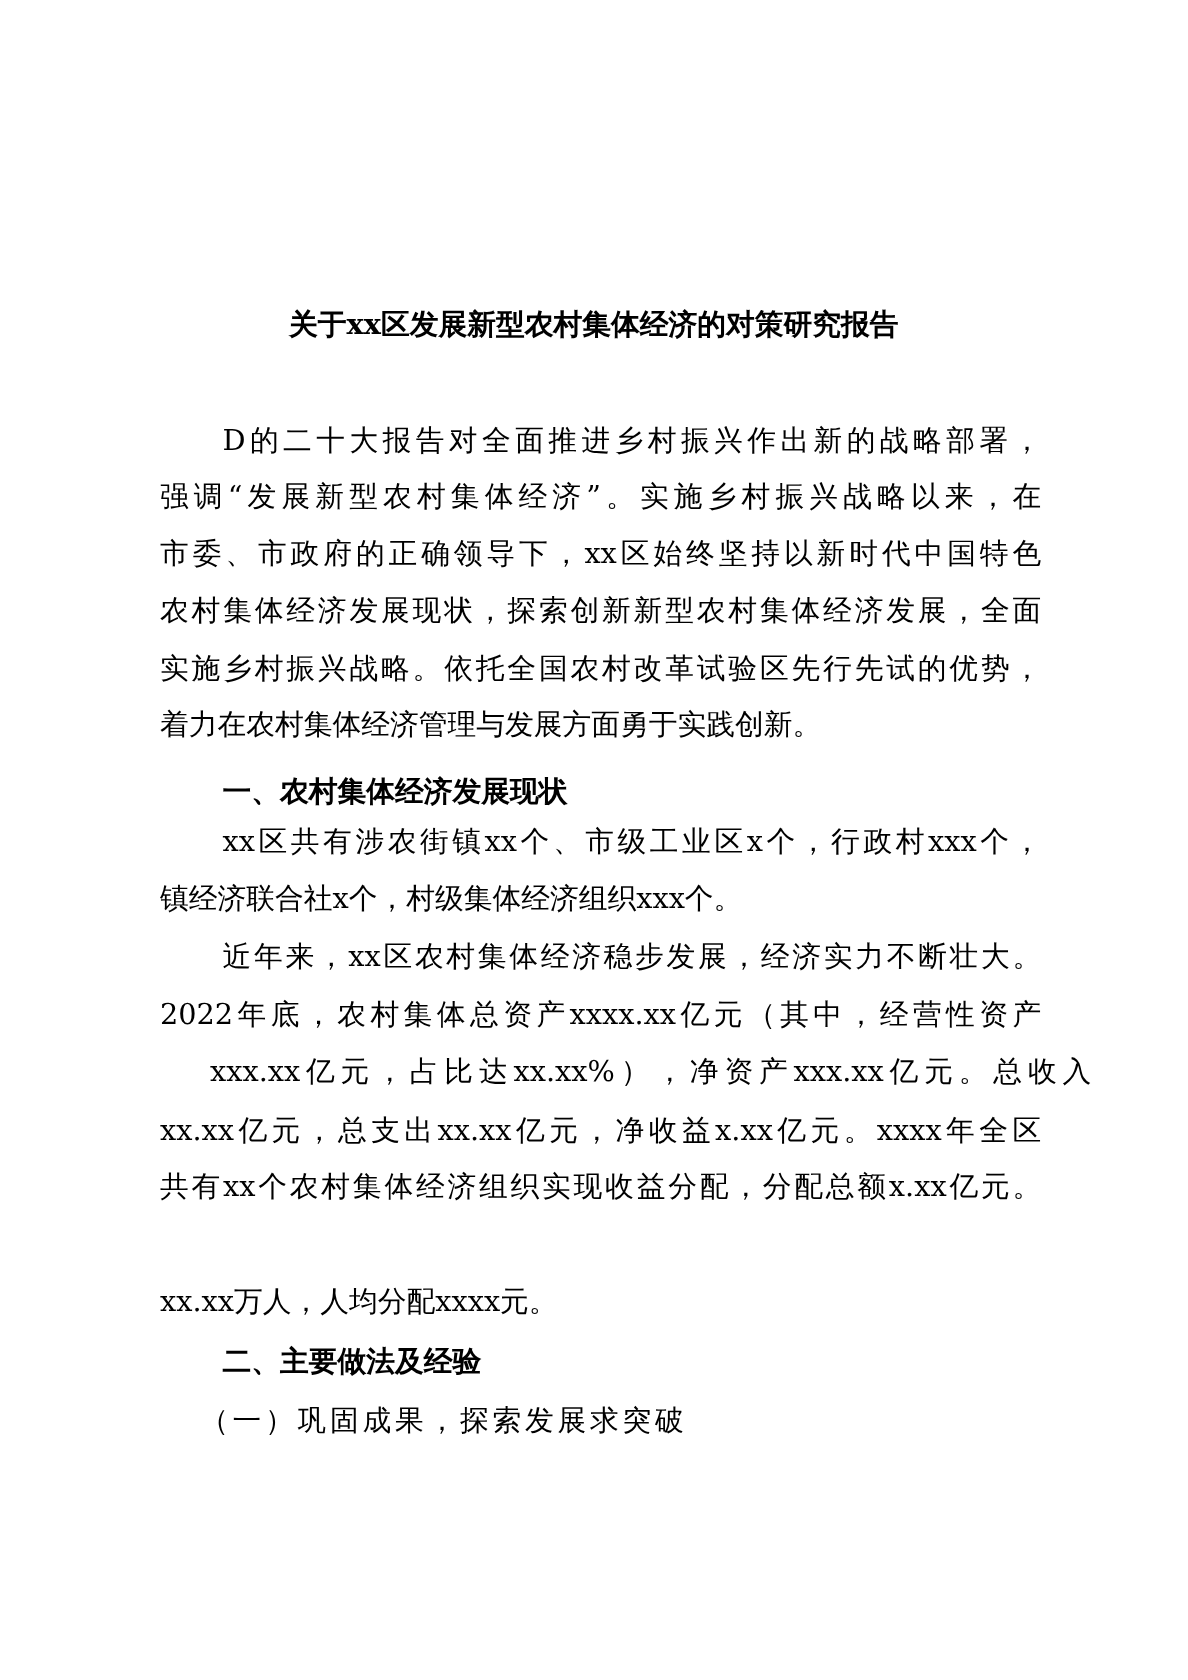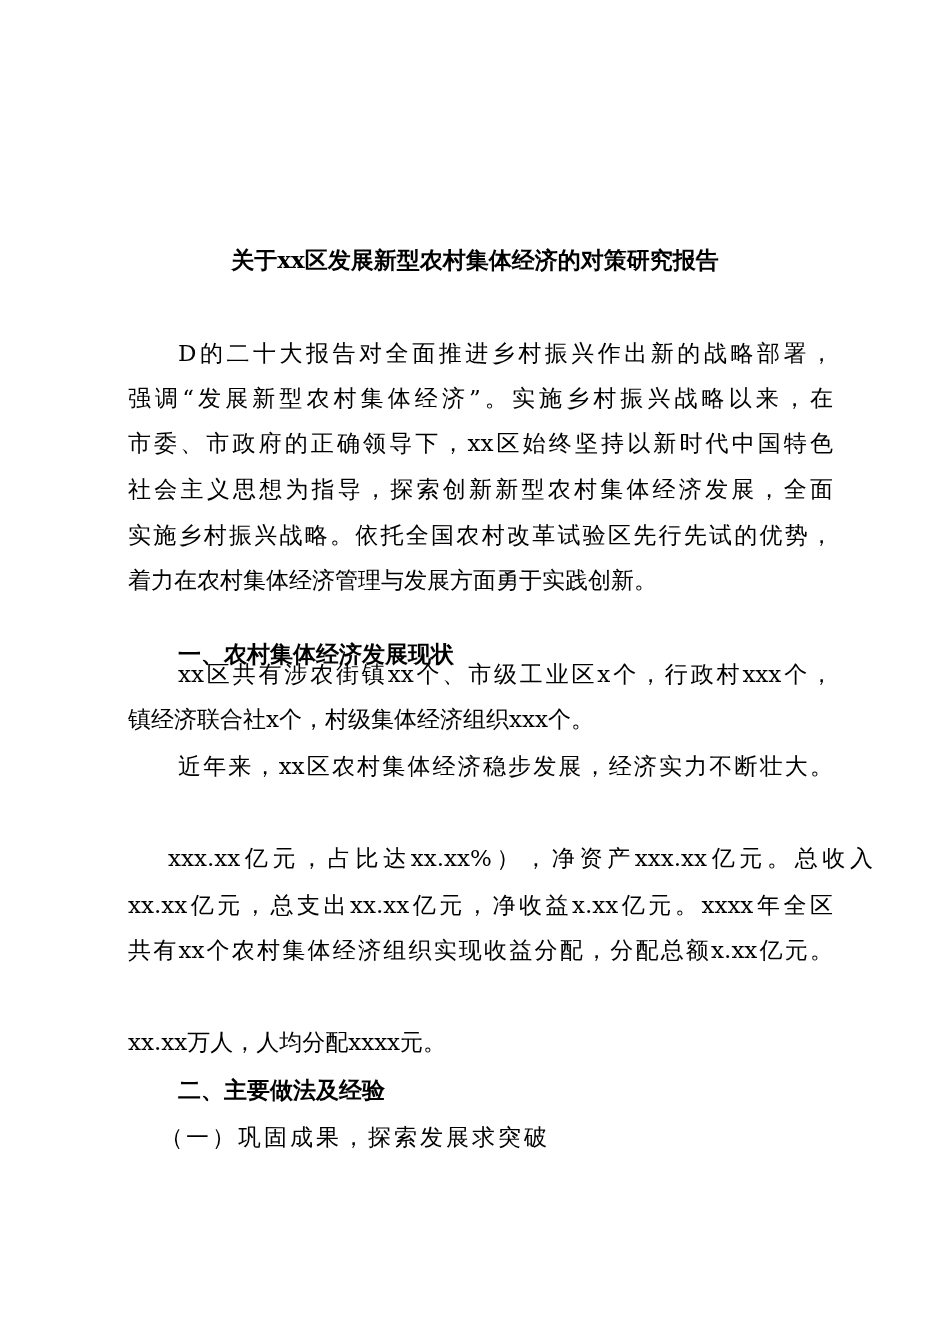--- a/index.html
+++ b/index.html
@@ -32,30 +32,31 @@
 </head>
 <body>
 
 <div class="page">
 
   <div class="title">关于xx区发展新型农村集体经济的对策研究报告</div>
 
   <div class="line indent" style="top:337px;">D的二十大报告对全面推进乡村振兴作出新的战略部署，</div>
   <div class="line" style="top:382px;">强调“发展新型农村集体经济”。实施乡村振兴战略以来，在</div>
   <div class="line" style="top:427px;">市委、市政府的正确领导下，xx区始终坚持以新时代中国特色</div>
-  <div class="line" style="top:473px;">社会主义思想为指导，探索创新新型农村集体经济发展，全面</div>
+  <div class="line" style="top:473px;">农村集体经济发展现状，探索创新新型农村集体经济发展，全面</div>
   <div class="line" style="top:519px;">实施乡村振兴战略。依托全国农村改革试验区先行先试的优势，</div>
   <div class="line last" style="top:564px;">着力在农村集体经济管理与发展方面勇于实践创新。</div>
 
-  <div class="heading" style="top:638px;text-align:right;">一、农村集体经济发展现状</div>
+  <div class="heading" style="top:618px;text-align:right;">一、农村集体经济发展现状</div>
 
   <div class="line indent" style="top:658px;">xx区共有涉农街镇xx个、市级工业区x个，行政村xxx个，</div>
   <div class="line last" style="top:703px;">镇经济联合社x个，村级集体经济组织xxx个。</div>
 
   <div class="line indent" style="top:750px;">近年来，xx区农村集体经济稳步发展，经济实力不断壮大。</div>
+  <div class="line" style="top:796px;">2022年底，农村集体总资产xxxx.xx亿元（其中，经营性资产</div>
   <div class="line" style="top:842px;margin-left:40px;">xxx.xx亿元，占比达xx.xx%），净资产xxx.xx亿元。总收入</div>
   <div class="line" style="top:889px;">xx.xx亿元，总支出xx.xx亿元，净收益x.xx亿元。xxxx年全区</div>
   <div class="line" style="top:934px;">共有xx个农村集体经济组织实现收益分配，分配总额x.xx亿元。</div>
   <div class="line last" style="top:1026px;">xx.xx万人，人均分配xxxx元。</div>
 
   <div class="heading" style="top:1074px;">二、主要做法及经验</div>
 
   <div class="subheading" style="top:1121px;">（一）巩固成果，探索发展求突破</div>
 
 </div>

